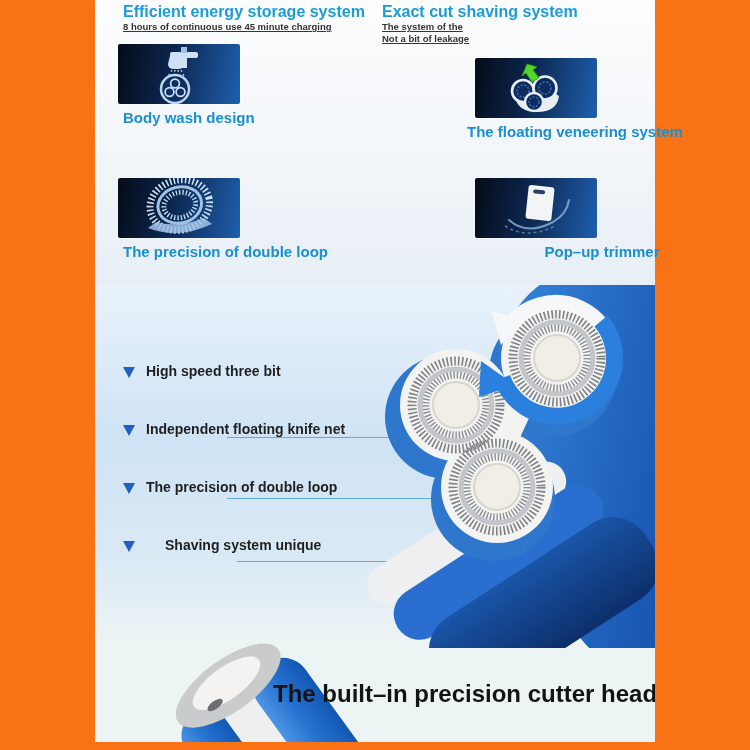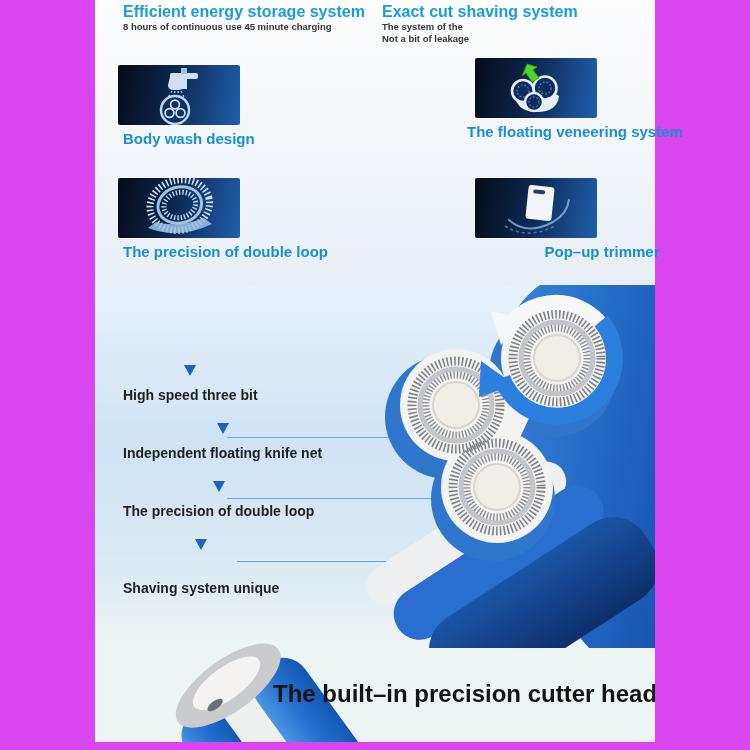--- a/index.html
+++ b/index.html
@@ -1,38 +1,38 @@
 <!DOCTYPE html>
 <html><head>
 <meta charset="utf-8">
 <style>
   html,body{margin:0;padding:0;background:#ffffff;}
-  #canvas{position:relative;width:750px;height:750px;background:#d946ef;overflow:hidden;
+  #canvas{position:relative;width:750px;height:750px;background:#f97316;overflow:hidden;
           font-family:"Liberation Sans",sans-serif;}
   .abs{position:absolute;}
 
   
   #top-section{left:95px;top:0;width:560px;height:285px;
     background:linear-gradient(180deg,#fdfdfe 0%,#f2f6fa 55%,#e7eef5 100%);}
   .feature-col{position:absolute;top:2px;}
   .feature-title{font-size:16px;font-weight:700;color:#1b9cd8;line-height:19px;letter-spacing:0;}
-  .feature-line{font-size:9.5px;font-weight:700;color:#353535;line-height:11.5px;}
+  .feature-line{font-size:9.5px;font-weight:700;color:#353535;line-height:11.5px;text-decoration:underline;}
 
   .tile{position:absolute;width:270px;}
   .tile-box{width:122px;height:60px;border-radius:2px;
     background:linear-gradient(100deg,#060b18 0%,#0c2750 45%,#1f5fae 100%);
     box-shadow:0 0 0 1px rgba(255,255,255,0.35);}
   .tile-label{margin-top:5px;font-size:15px;font-weight:700;color:#1a8fd0;line-height:18px;}
   .tile-right .tile-box{margin-left:8px;}
   .tile-left .tile-label{margin-left:5px;}
 
   
   #mid-panel{left:95px;top:285px;width:560px;height:363px;overflow:hidden;
     background:linear-gradient(180deg,#e9f2fb 0%,#cfe3f5 42%,#d9e9f4 74%,#eef4f4 100%);}
-  .bullet{position:absolute;left:28px;display:flex;align-items:center;gap:11px;z-index:3;flex-direction:column;}
+  .bullet{position:absolute;left:28px;display:flex;align-items:center;gap:11px;z-index:3;}
   .tri{width:0;height:0;border-left:6px solid transparent;border-right:6px solid transparent;
        border-top:11px solid #1f5fc6;margin-top:2px;}
   .bullet-label{font-size:14px;font-weight:700;color:#1f1f1f;white-space:nowrap;}
   .callout{position:absolute;background:#63a9da;z-index:1;}
   #photo-svg{position:absolute;left:0;top:0;width:560px;height:363px;z-index:2;}
 
   
   #bottom-section{left:95px;top:640px;width:560px;height:102px;background:#edf4f4;overflow:hidden;}
   #bottom-headline{position:absolute;left:178px;top:40px;font-size:24px;font-weight:700;
     color:#141414;white-space:nowrap;letter-spacing:0px;}
@@ -49,21 +49,21 @@
       <div class="feature-title">Efficient energy storage system</div>
       <div class="feature-line">8 hours of continuous use 45 minute charging</div>
     </div>
 
     <div class="feature-col" style="left:287px;">
       <div class="feature-title">Exact cut shaving system</div>
       <div class="feature-line">The system of the</div>
       <div class="feature-line">Not a bit of leakage</div>
     </div>
 
-    <div class="tile tile-left" style="left:23px;top:65px;">
+    <div class="tile tile-left" style="left:23px;top:44px;">
       <div class="tile-box">
         <svg width="122" height="60" viewBox="0 0 122 60">
           <rect x="63" y="12" width="6" height="12" fill="#cfe0f2"></rect>
           <rect x="52" y="8" width="28" height="6" rx="2" fill="#cfe0f2"></rect>
           <rect x="63" y="3" width="6" height="6" fill="#9fc0e0"></rect>
           <path d="M52 12 h14 v8 q0,5 -6,5 h-4 q-6,0 -6,-5 z" fill="#cfe0f2"></path>
           <g stroke="#a9c9e8" stroke-width="1.4" stroke-dasharray="2 2.5">
             <line x1="54" y1="26" x2="48" y2="36"></line>
             <line x1="57" y1="26" x2="55" y2="37"></line>
             <line x1="60" y1="26" x2="62" y2="37"></line>

